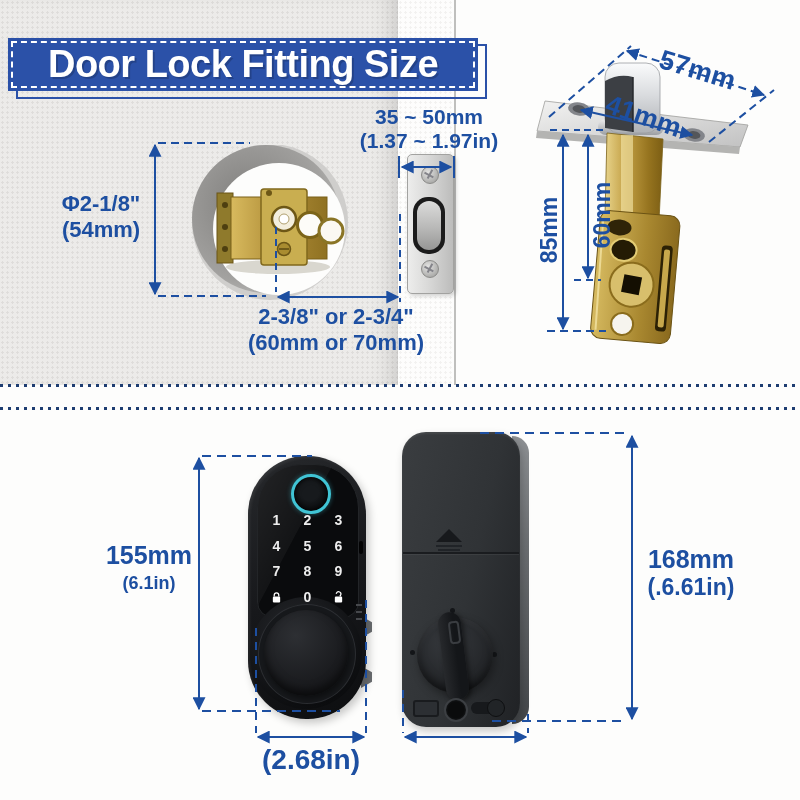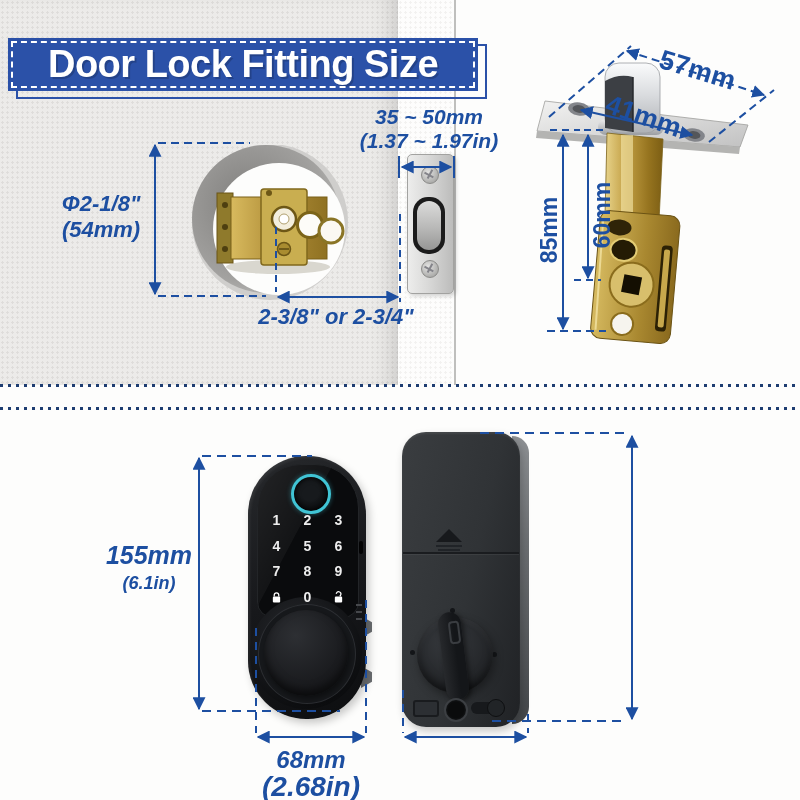--- a/index.html
+++ b/index.html
@@ -34,21 +34,21 @@
   .screw{width:16px;height:16px;border-radius:50%;
     background:radial-gradient(circle at 38% 35%,#e4e4e3,#ababa9 75%);border:1px solid #8b8b89;}
   .screw::before{content:"";position:absolute;left:2px;top:6.5px;width:10px;height:1.6px;background:#84848a;transform:rotate(28deg);}
   .screw::after{content:"";position:absolute;left:6.5px;top:2px;width:1.6px;height:10px;background:#84848a;transform:rotate(28deg);}
   .bolt-frame{left:413px;top:197px;width:32px;height:57px;border-radius:15px;background:#1b1b1b;}
   .bolt-face{left:417px;top:201px;width:24px;height:49px;border-radius:12px;
     background:linear-gradient(180deg,#dcdcdb 0%,#b5b5b4 60%,#969695 100%);}
 
   
   .dim-label{color:#1d4fa1;font-weight:bold;text-align:center;line-height:26px;z-index:6;}
-  .dim-label span{display:block;font-style:italic;}
+  .dim-label span{display:block;}
   .rot{transform-origin:center;display:flex;align-items:center;justify-content:center;line-height:1;}
 
   
   .fl-tab{width:11px;height:22px;background:#6a6d70;clip-path:polygon(0 0,100% 28%,100% 72%,0 100%);}
   .fl-body{left:248px;top:456px;width:118px;height:263px;border-radius:58px;
     background:linear-gradient(155deg,#27292c 0%,#17181b 50%,#0d0e10 100%);
     box-shadow:inset 2px 2px 3px rgba(255,255,255,0.07), 3px 4px 8px rgba(0,0,0,0.22);}
   .fl-panel{left:257px;top:464px;width:100px;height:152px;border-radius:44px 44px 16px 16px;
     background:linear-gradient(118deg,rgba(255,255,255,0.10) 0%,rgba(255,255,255,0.04) 41%,rgba(255,255,255,0) 41.5%),#0a0b0d;
     border:1px solid #232528;}
@@ -311,33 +311,37 @@
       <line x1="405" y1="737" x2="526" y2="737" marker-start="url(#ar)" marker-end="url(#ar)"></line>
     </g>
   </svg>
 
   <div class="abs dim-label" style="left:40px;top:191px;width:122px;font-size:22px;">
     <span>Φ2-1/8"</span>
     <span>(54mm)</span>
   </div>
   <div class="abs dim-label" style="left:230px;top:304px;width:212px;font-size:22px;">
     <span>2-3/8" or 2-3/4"</span>
+    <span>(60mm or 70mm)</span>
   </div>
   <div class="abs dim-label" style="left:344px;top:105px;width:170px;font-size:21px;line-height:24px;">
     <span>35 ~ 50mm</span>
     <span>(1.37 ~ 1.97in)</span>
   </div>
   <div class="abs dim-label rot" style="left:650px;top:54px;width:95px;height:32px;font-size:27px;transform:rotate(17deg);">57mm</div>
   <div class="abs dim-label rot" style="left:596px;top:100px;width:95px;height:32px;font-size:27px;transform:rotate(19deg);">41mm</div>
   <div class="abs dim-label rot" style="left:519px;top:217px;width:60px;height:26px;font-size:23px;transform:rotate(-90deg);">85mm</div>
   <div class="abs dim-label rot" style="left:572px;top:202px;width:60px;height:26px;font-size:23px;transform:rotate(-90deg);">60mm</div>
   <div class="abs dim-label" style="left:93px;top:541px;width:112px;font-size:25px;line-height:28px;">
     <span>155mm</span>
     <span style="font-size:18px;">(6.1in)</span>
   </div>
   <div class="abs dim-label" style="left:253px;top:746px;width:116px;font-size:24px;line-height:27px;">
-    <span>68mm</span>
     <span style="font-size:28px;">(2.68in)</span>
   </div>
+  <div class="abs dim-label" style="left:633px;top:545px;width:116px;font-size:25px;line-height:28px;">
+    <span>168mm</span>
+    <span style="font-size:23px;">(.6.61in)</span>
+  </div>
   <div class="abs dim-label" style="left:406px;top:746px;width:116px;font-size:24px;line-height:27px;">
   </div>
 
 </div>
 
 </body></html>

